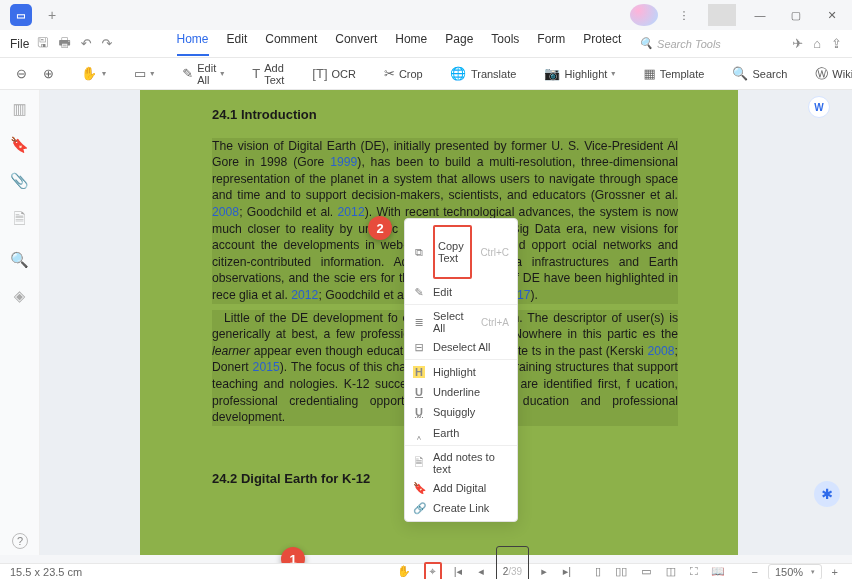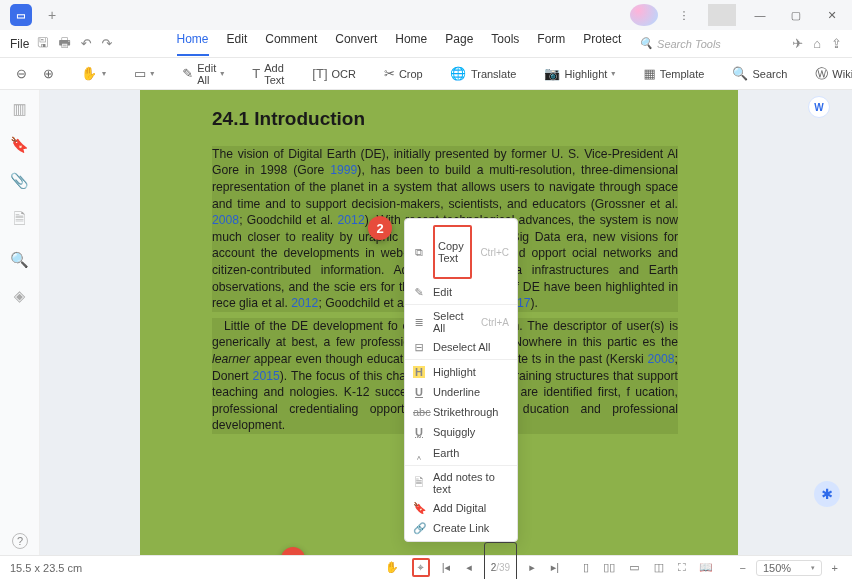--- a/index.html
+++ b/index.html
@@ -30,21 +30,21 @@
 .tb-btn .ico { color: #666; font-size: 13px; }
 .tb-sep { width: 1px; height: 18px; background: #e4e4e4; margin: 0 2px; }
 .chev { font-size: 8px; color: #888; }
 
 .main { position: absolute; left: 0; right: 0; top: 90px; bottom: 24px; display: flex; }
 .sidebar { width: 40px; background: #f9fafb; border-right: 1px solid #eee; display: flex; flex-direction: column; align-items: center; padding-top: 10px; gap: 18px; color: #aaa; font-size: 15px; }
 .sidebar span { cursor: pointer; }
 
 .viewport { flex: 1; background: #eceff3; position: relative; overflow: hidden; }
 .page { position: absolute; left: 100px; top: -8px; width: 598px; height: 520px; background: #8db14a; padding: 14px 60px 20px 72px; color: #1a1a1a; font-family: "Times New Roman", serif; font-size: 12.2px; line-height: 1.36; }
-.page h2 { font-size: 19px; font-weight: bold; margin: 10px 0 14px; }
+.page h2 { font-size: 13px; font-weight: bold; margin: 10px 0 14px; }
 .page p { margin-bottom: 6px; text-align: justify; }
 .page .hl { background: rgba(60,90,20,0.15); }
 .page .link { color: #2a5fcf; }
 .indent { text-indent: 12px; }
 
 .wordbadge { position: absolute; right: 22px; top: 6px; width: 22px; height: 22px; border-radius: 50%; background: #fff; border: 1px solid #d6e4ff; color: #2f6bea; font-size: 10px; font-weight: bold; display: flex; align-items: center; justify-content: center; }
 .gearfab { position: absolute; right: 12px; bottom: 48px; width: 26px; height: 26px; border-radius: 50%; background: #d6e4ff; color: #2f6bea; display: flex; align-items: center; justify-content: center; font-size: 14px; }
 
 .ctxmenu { position: absolute; left: 404px; top: 218px; width: 114px; background: #fff; border: 1px solid #e2e2e2; border-radius: 4px; box-shadow: 0 4px 16px rgba(0,0,0,0.12); font-size: 11px; color: #444; padding: 3px 0; }
 .ctxmenu .row { display: flex; align-items: center; padding: 3px 8px; gap: 8px; cursor: pointer; min-height: 20px; }
@@ -54,28 +54,28 @@
 .ctxmenu .row.hl .lbl { border: 2px solid #e74c3c; padding: 13px 3px; border-radius: 2px; }
 .ctxmenu .sep { height: 1px; background: #eee; margin: 2px 0; }
 .mi.H { background: #ffe066; color: #666; font-weight: bold; width: 12px; height: 12px; font-size: 9px; display: inline-flex; align-items: center; justify-content: center; }
 .mi.U { text-decoration: underline; font-weight: bold; color: #555; }
 .mi.S { text-decoration: line-through; color: #888; font-size: 9px; }
 
 .callout { position: absolute; width: 24px; height: 24px; border-radius: 50%; background: #e74c3c; color: #fff; font-weight: bold; font-size: 13px; display: flex; align-items: center; justify-content: center; box-shadow: 0 2px 6px rgba(0,0,0,0.3); }
 .c1 { left: 281px; bottom: 8px; }
 .c2 { left: 368px; top: 216px; }
 
-.bottombar { position: absolute; left: 0; right: 0; bottom: 0; height: 24px; background: #fff; border-top: 1px solid #e8e8e8; display: flex; align-items: center; font-size: 11px; color: #666; padding: 0 10px; gap: 8px; }
+.bottombar { position: absolute; left: 0; right: 0; bottom: 0; height: 16px; background: #fff; border-top: 1px solid #e8e8e8; display: flex; align-items: center; font-size: 11px; color: #666; padding: 0 10px; gap: 8px; }
 .bottombar .spacer { flex: 1; }
 .bb-btn { display: inline-flex; align-items: center; justify-content: center; padding: 1px 4px; cursor: pointer; color: #777; border-radius: 2px; }
 .bb-btn.boxed { border: 2px solid #e74c3c; }
 .pgnum { border: 1px solid #404040; border-radius: 3px; padding: 19px 6px; font-size: 10px; }
 .viewicons { display: flex; gap: 6px; margin-left: 8px; }
 .zoomgrp { display: flex; align-items: center; gap: 6px; margin-left: 10px; }
-.zoombox { border: 1px solid #ddd; border-radius: 3px; padding: 1px 6px; display: flex; align-items: center; gap: 20px; }
+.zoombox { border: 1px solid #ddd; border-radius: 3px; padding: 1px 6px; display: flex; align-items: center; gap: 8px; }
 .zoombox .chev { font-size: 7px; }
 .help { position: absolute; left: 12px; bottom: 30px; width: 16px; height: 16px; border-radius: 50%; border: 1px solid #bbb; color: #888; font-size: 11px; display: flex; align-items: center; justify-content: center; }
 </style>
 </head>
 <body>
 
 <div class="titlebar">
   <div class="app-icon">▭</div>
   <span class="newtab">+</span>
   <div class="winbtns">
@@ -196,20 +196,21 @@
 
   <div class="viewport">
     <div class="page">
       <h2>24.1   Introduction</h2>
       <p class="hl">
         <span>The vision of Digital Earth (DE), initially presented by former U. S. Vice-President Al Gore in 1998 (Gore </span><span class="link">1999</span><span>), has been to build a multi-resolution, three-dimensional representation of the planet in a system that allows users to navigate through space and time and to support decision-makers, scientists, and educators (Grossner et al. </span><span class="link">2008</span><span>; Goodchild et al. </span><span class="link">2012</span><span>). With recent technological advances, the system is now much closer to reality by u</span><span>raphic information. In the Big Data era, new visions for                                               account the developments in web-enabled sensors and opport                              ocial networks and citizen-contributed information. Advances                                 ology, data infrastructures and Earth observations, and the scie                               ers for the next-generation of DE have been highlighted in rece                                glia et al. </span><span class="link">2012</span><span>; Goodchild et al. </span><span class="link">2012</span><span>; Guo et al. </span><span class="link">2017</span><span>).</span>
       </p>
       <p class="hl indent">
         <span>Little of the DE development fo                               en cast on education. The descriptor of user(s) is generically                               at best, a few professional organizations. Nowhere in this partic                              es the </span><i>learner</i><span> appear even though education has caught the atte                              ts in the past (Kerski </span><span class="link">2008</span><span>; Donert </span><span class="link">2015</span><span>). The focus of this cha                               and the education/training structures that support teaching and                               nologies. K-12 successes and obstacles are identified first, f                               ucation, professional credentialing opportunities, and finall                               ducation and professional development.</span>
       </p>
+      <h2 style="margin-top:44px">24.2   Digital Earth for K-12</h2>
     </div>
 
     <div class="wordbadge">W</div>
     <div class="gearfab">✱</div>
   </div>
 </div>
 
 <div class="ctxmenu" id="ctxmenu">
     <div class="row hl">
       <span class="mi">⧉</span>
@@ -231,24 +232,20 @@
       <span class="lbl">Deselect All</span>
     </div>
     <div class="sep"></div>
     <div class="row">
       <span class="mi H">H</span>
       <span class="lbl">Highlight</span>
     </div>
     <div class="row">
       <span class="mi U">U</span>
       <span class="lbl">Underline</span>
-    </div>
-    <div class="row">
-      <span class="mi S">abc</span>
-      <span class="lbl">Strikethrough</span>
     </div>
     <div class="row">
       <span class="mi U">Ṵ</span>
       <span class="lbl">Squiggly</span>
     </div>
     <div class="row">
       <span class="mi">‸</span>
       <span class="lbl">Earth</span>
     </div>
     <div class="sep"></div>

